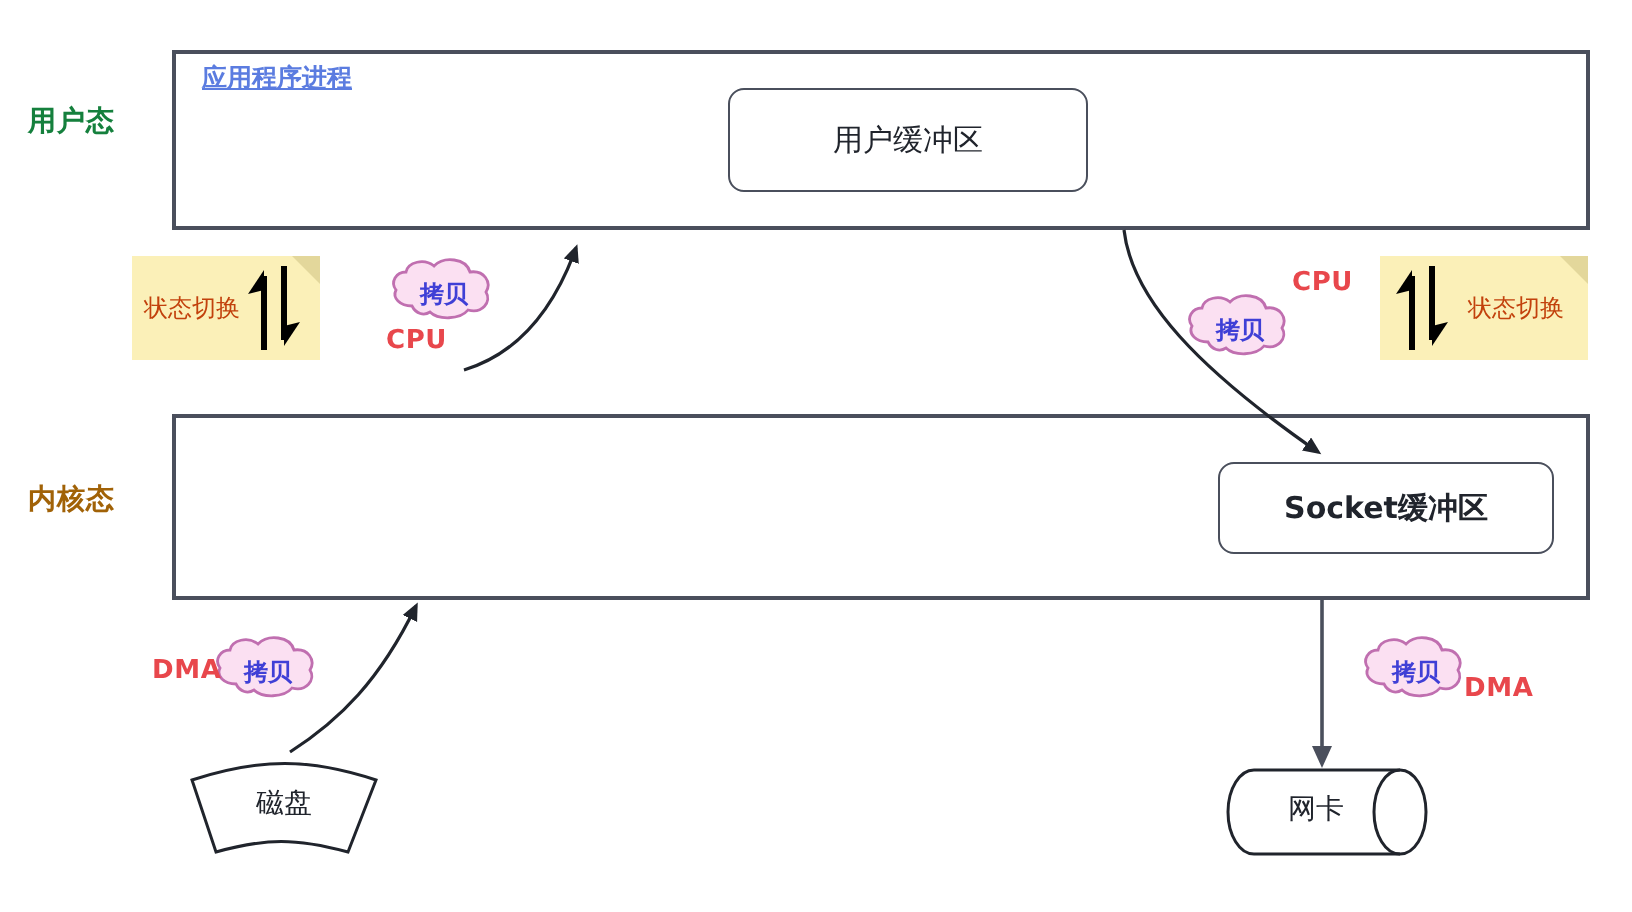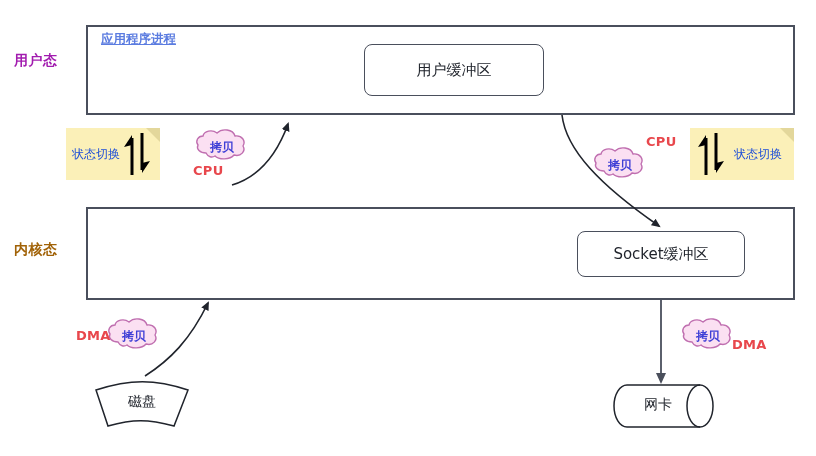--- a/index.html
+++ b/index.html
@@ -26,21 +26,21 @@
     box-sizing: border-box;
   }
 
   
   .side-label {
     font-size: 14px;
     font-weight: bold;
     letter-spacing: 0.5px;
     white-space: nowrap;
   }
-  .side-label.user { color: #a21caf; }
+  .side-label.user { color: #15803d; }
   .side-label.kernel { color: #a16207; }
 
   
   .process-title {
     font-size: 12.5px;
     font-weight: bold;
     color: #5b7ce0;
     text-decoration: underline;
     white-space: nowrap;
   }
@@ -51,41 +51,41 @@
     border-radius: 8px;
     background: #ffffff;
     box-sizing: border-box;
     display: flex;
     align-items: center;
     justify-content: center;
     color: #20242c;
     font-size: 15px;
     white-space: nowrap;
   }
-  .buffer-box.bold { font-weight: normal; }
+  .buffer-box.bold { font-weight: bold; margin-left: 32px; }
 
   
   .sticky {
     box-sizing: border-box;
     background: #fbf0b8;
     position: absolute;
   }
   .sticky .fold {
     position: absolute;
     top: 0;
     right: 0;
     width: 14px;
     height: 14px;
     background: #e3d79b;
     clip-path: polygon(0 0, 100% 0, 100% 100%);
   }
   .sticky .sticky-text {
     position: absolute;
     font-size: 12px;
-    color: #1d4ed8;
+    color: #c2410c;
     white-space: nowrap;
   }
   .sticky .switch-icon {
     position: absolute;
     width: 34px;
     height: 46px;
   }
 
   
   .engine-label {

